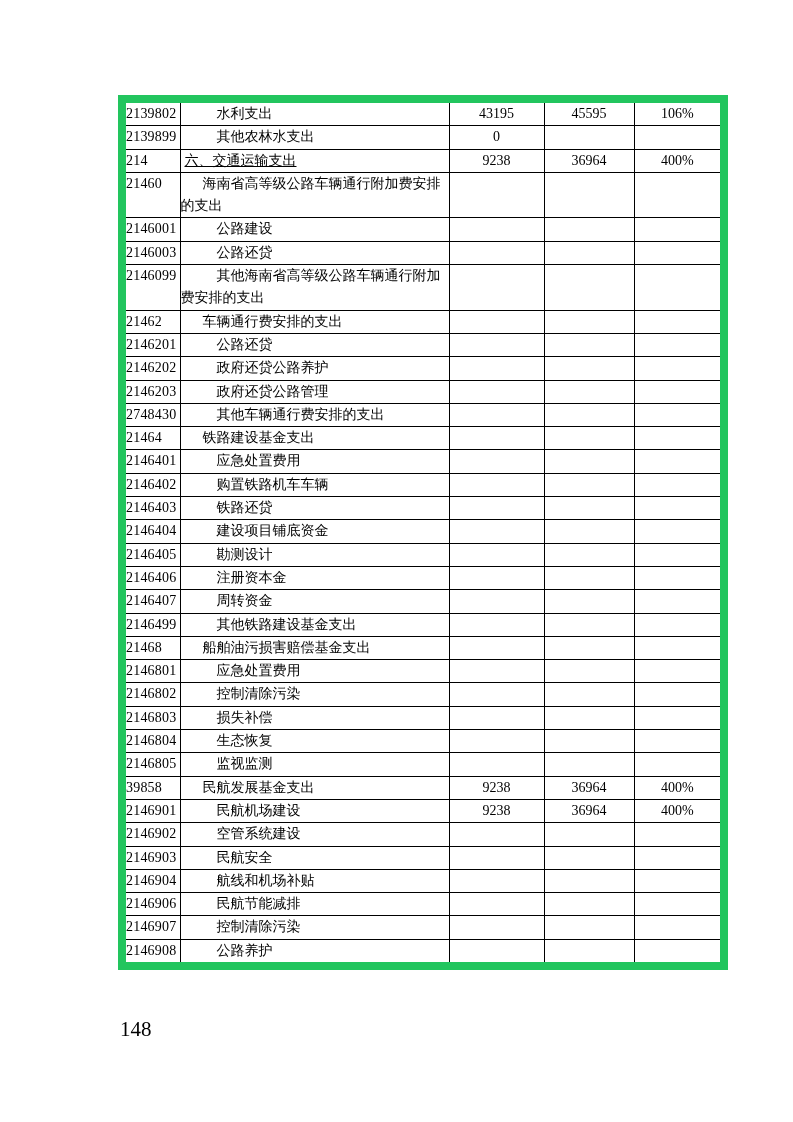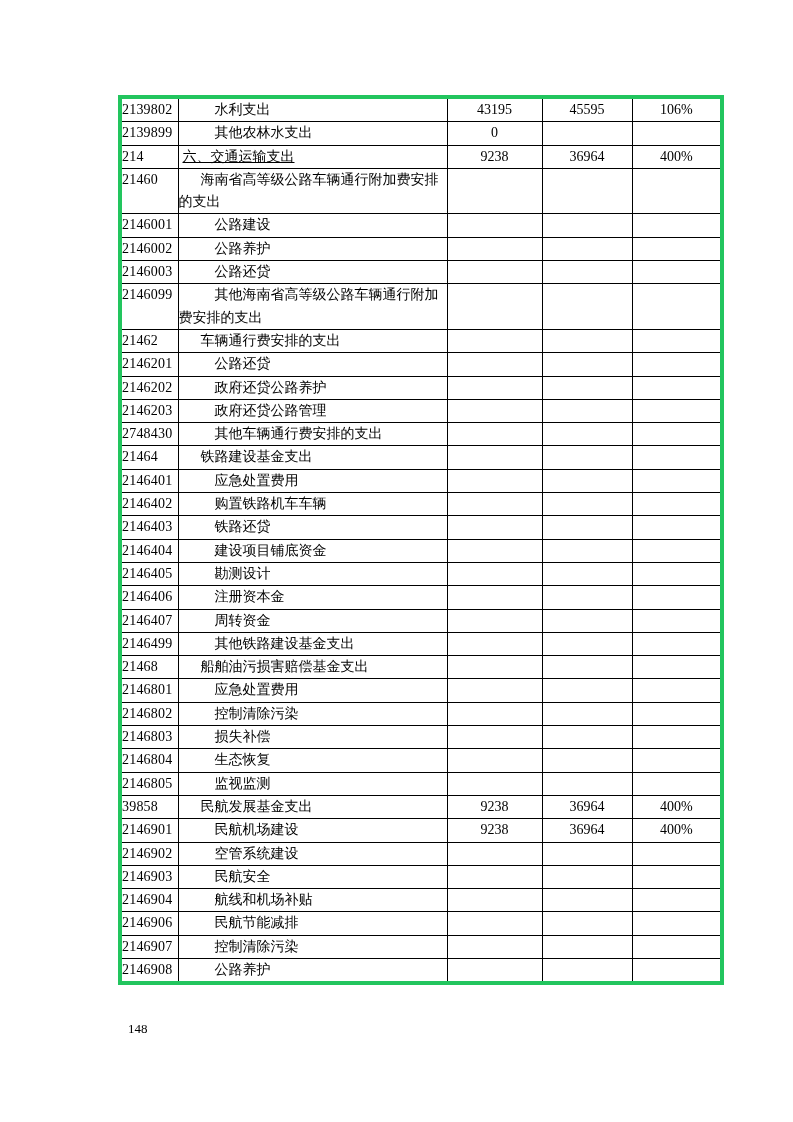--- a/index.html
+++ b/index.html
@@ -16,21 +16,21 @@
     background: #ffffff;
     overflow: hidden;
   }
   table.budget {
     position: absolute;
     left: 118px;
     top: 95px;
     width: 602px;
     border-collapse: collapse;
     table-layout: fixed;
-    border: 4px solid #22c55e;
+    border: 8px solid #22c55e;
   }
   table.budget td {
     border: 1px solid #000;
     padding: 0;
     vertical-align: top;
     font-size: 14px;
     line-height: 22.3px;
     overflow: hidden;
     white-space: normal;
     word-break: break-all;
@@ -44,23 +44,23 @@
     padding-right: 3px;
   }
   td.name.indent-1 { text-indent: 4px; text-decoration: underline; }
   td.name.indent-2 { text-indent: 22px; }
   td.name.indent-3 { text-indent: 36px; }
   td.num {
     text-align: center;
   }
   .pageno {
     position: absolute;
-    left: 128px;
+    left: 120px;
     top: 1018px;
-    font-size: 13px;
+    font-size: 21px;
     line-height: 22px;
   }
 </style>
 </head>
 <body>
 
 <div class="page">
 
   <table class="budget">
     <colgroup>
@@ -100,27 +100,20 @@
           <td class="num"></td>
         </tr>
         <tr>
           <td class="code">2146001</td>
           <td class="name indent-3">公路建设</td>
           <td class="num"></td>
           <td class="num"></td>
           <td class="num"></td>
         </tr>
         <tr>
-          <td class="code">2146002</td>
-          <td class="name indent-3">公路养护</td>
-          <td class="num"></td>
-          <td class="num"></td>
-          <td class="num"></td>
-        </tr>
-        <tr>
           <td class="code">2146003</td>
           <td class="name indent-3">公路还贷</td>
           <td class="num"></td>
           <td class="num"></td>
           <td class="num"></td>
         </tr>
         <tr>
           <td class="code">2146099</td>
           <td class="name indent-3">其他海南省高等级公路车辆通行附加费安排的支出</td>
           <td class="num"></td>

